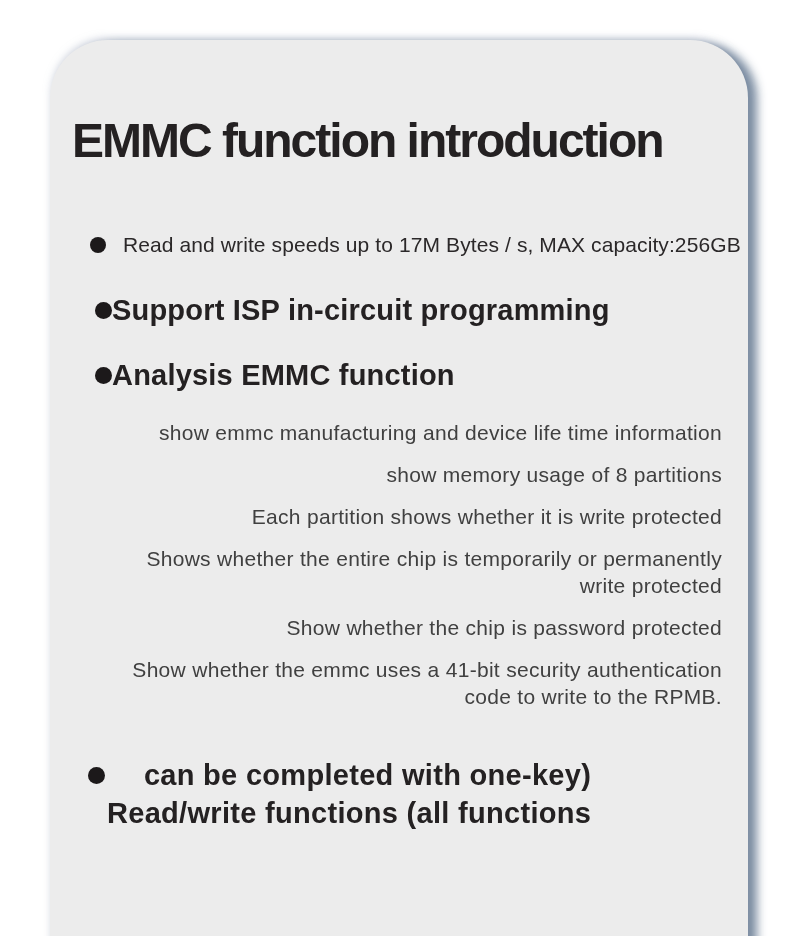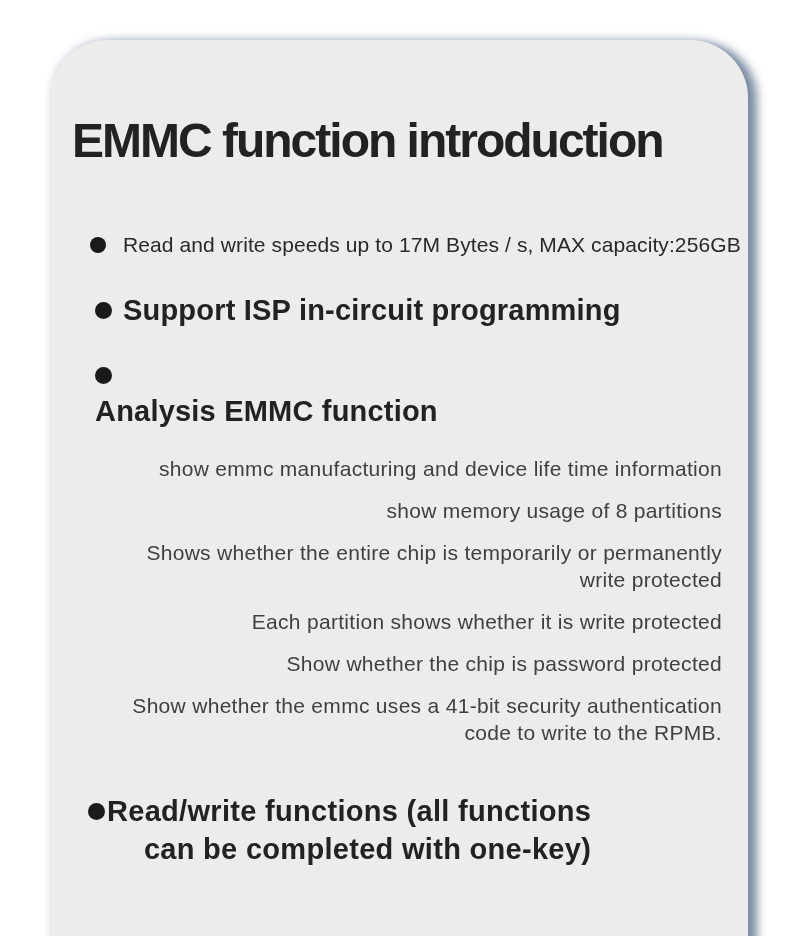--- a/index.html
+++ b/index.html
@@ -31,27 +31,26 @@
   }
   .nowrap { white-space:nowrap;text-align:right; }
 
   .bullet-plain {
     margin:62px 0 0 18px; gap:17px;
     font-size:21px; color:#2b2829; line-height:30px; letter-spacing:0.1px;
   }
   .bullet-plain .dot { margin-top:7px; width:16px; height:16px; }
 
   .bullet-heading {
-    gap:11px;
     font-size:29px; font-weight:700; color:#242122;
     line-height:33px; letter-spacing:0.2px;
   }
   .bullet-heading .dot { margin-top:8px; }
   .m-isp { margin-top:34px; margin-left:23px; }
-  .m-analysis { margin-top:32px; margin-left:23px;flex-direction:column; }
+  .m-analysis { margin-top:32px; margin-left:23px; }
 
   .detail {
     margin:18px 0 0 44px;
     font-size:21px; color:#2b2829; letter-spacing:0.3px; line-height:27px;
   }
 
   .items { margin:27px 0 0 50px; }
   .item {
     margin-bottom:15px;
     font-size:21px; color:#404040; line-height:27px; letter-spacing:0.3px;
@@ -89,37 +88,37 @@
     </div>
 
     <div class="items">
       <div class="item">
         <div class="nowrap">show emmc manufacturing and device life time information</div>
       </div>
       <div class="item">
         <div class="nowrap">show memory usage of 8 partitions</div>
       </div>
       <div class="item">
+        <div class="nowrap">Each partition shows whether it is write protected</div>
+      </div>
+      <div class="item">
         <div class="nowrap">Shows whether the entire chip is temporarily or permanently</div>
         <div class="nowrap">write protected</div>
-      </div>
-      <div class="item">
-        <div class="nowrap">Each partition shows whether it is write protected</div>
       </div>
       <div class="item">
         <div class="nowrap">Show whether the chip is password protected</div>
       </div>
       <div class="item">
         <div class="nowrap">Show whether the emmc uses a 41-bit security authentication</div>
         <div class="nowrap">code to write to the RPMB.</div>
       </div>
     </div>
 
     <div class="row bullet-last">
       <span class="dot"></span>
       <div>
+        <div class="nowrap line2">can be completed with one-key)</div>
         <div class="nowrap">Read/write functions (all functions</div>
-        <div class="nowrap line2">can be completed with one-key)</div>
       </div>
     </div>
 
   </div>
 </div>
 
 </body></html>

